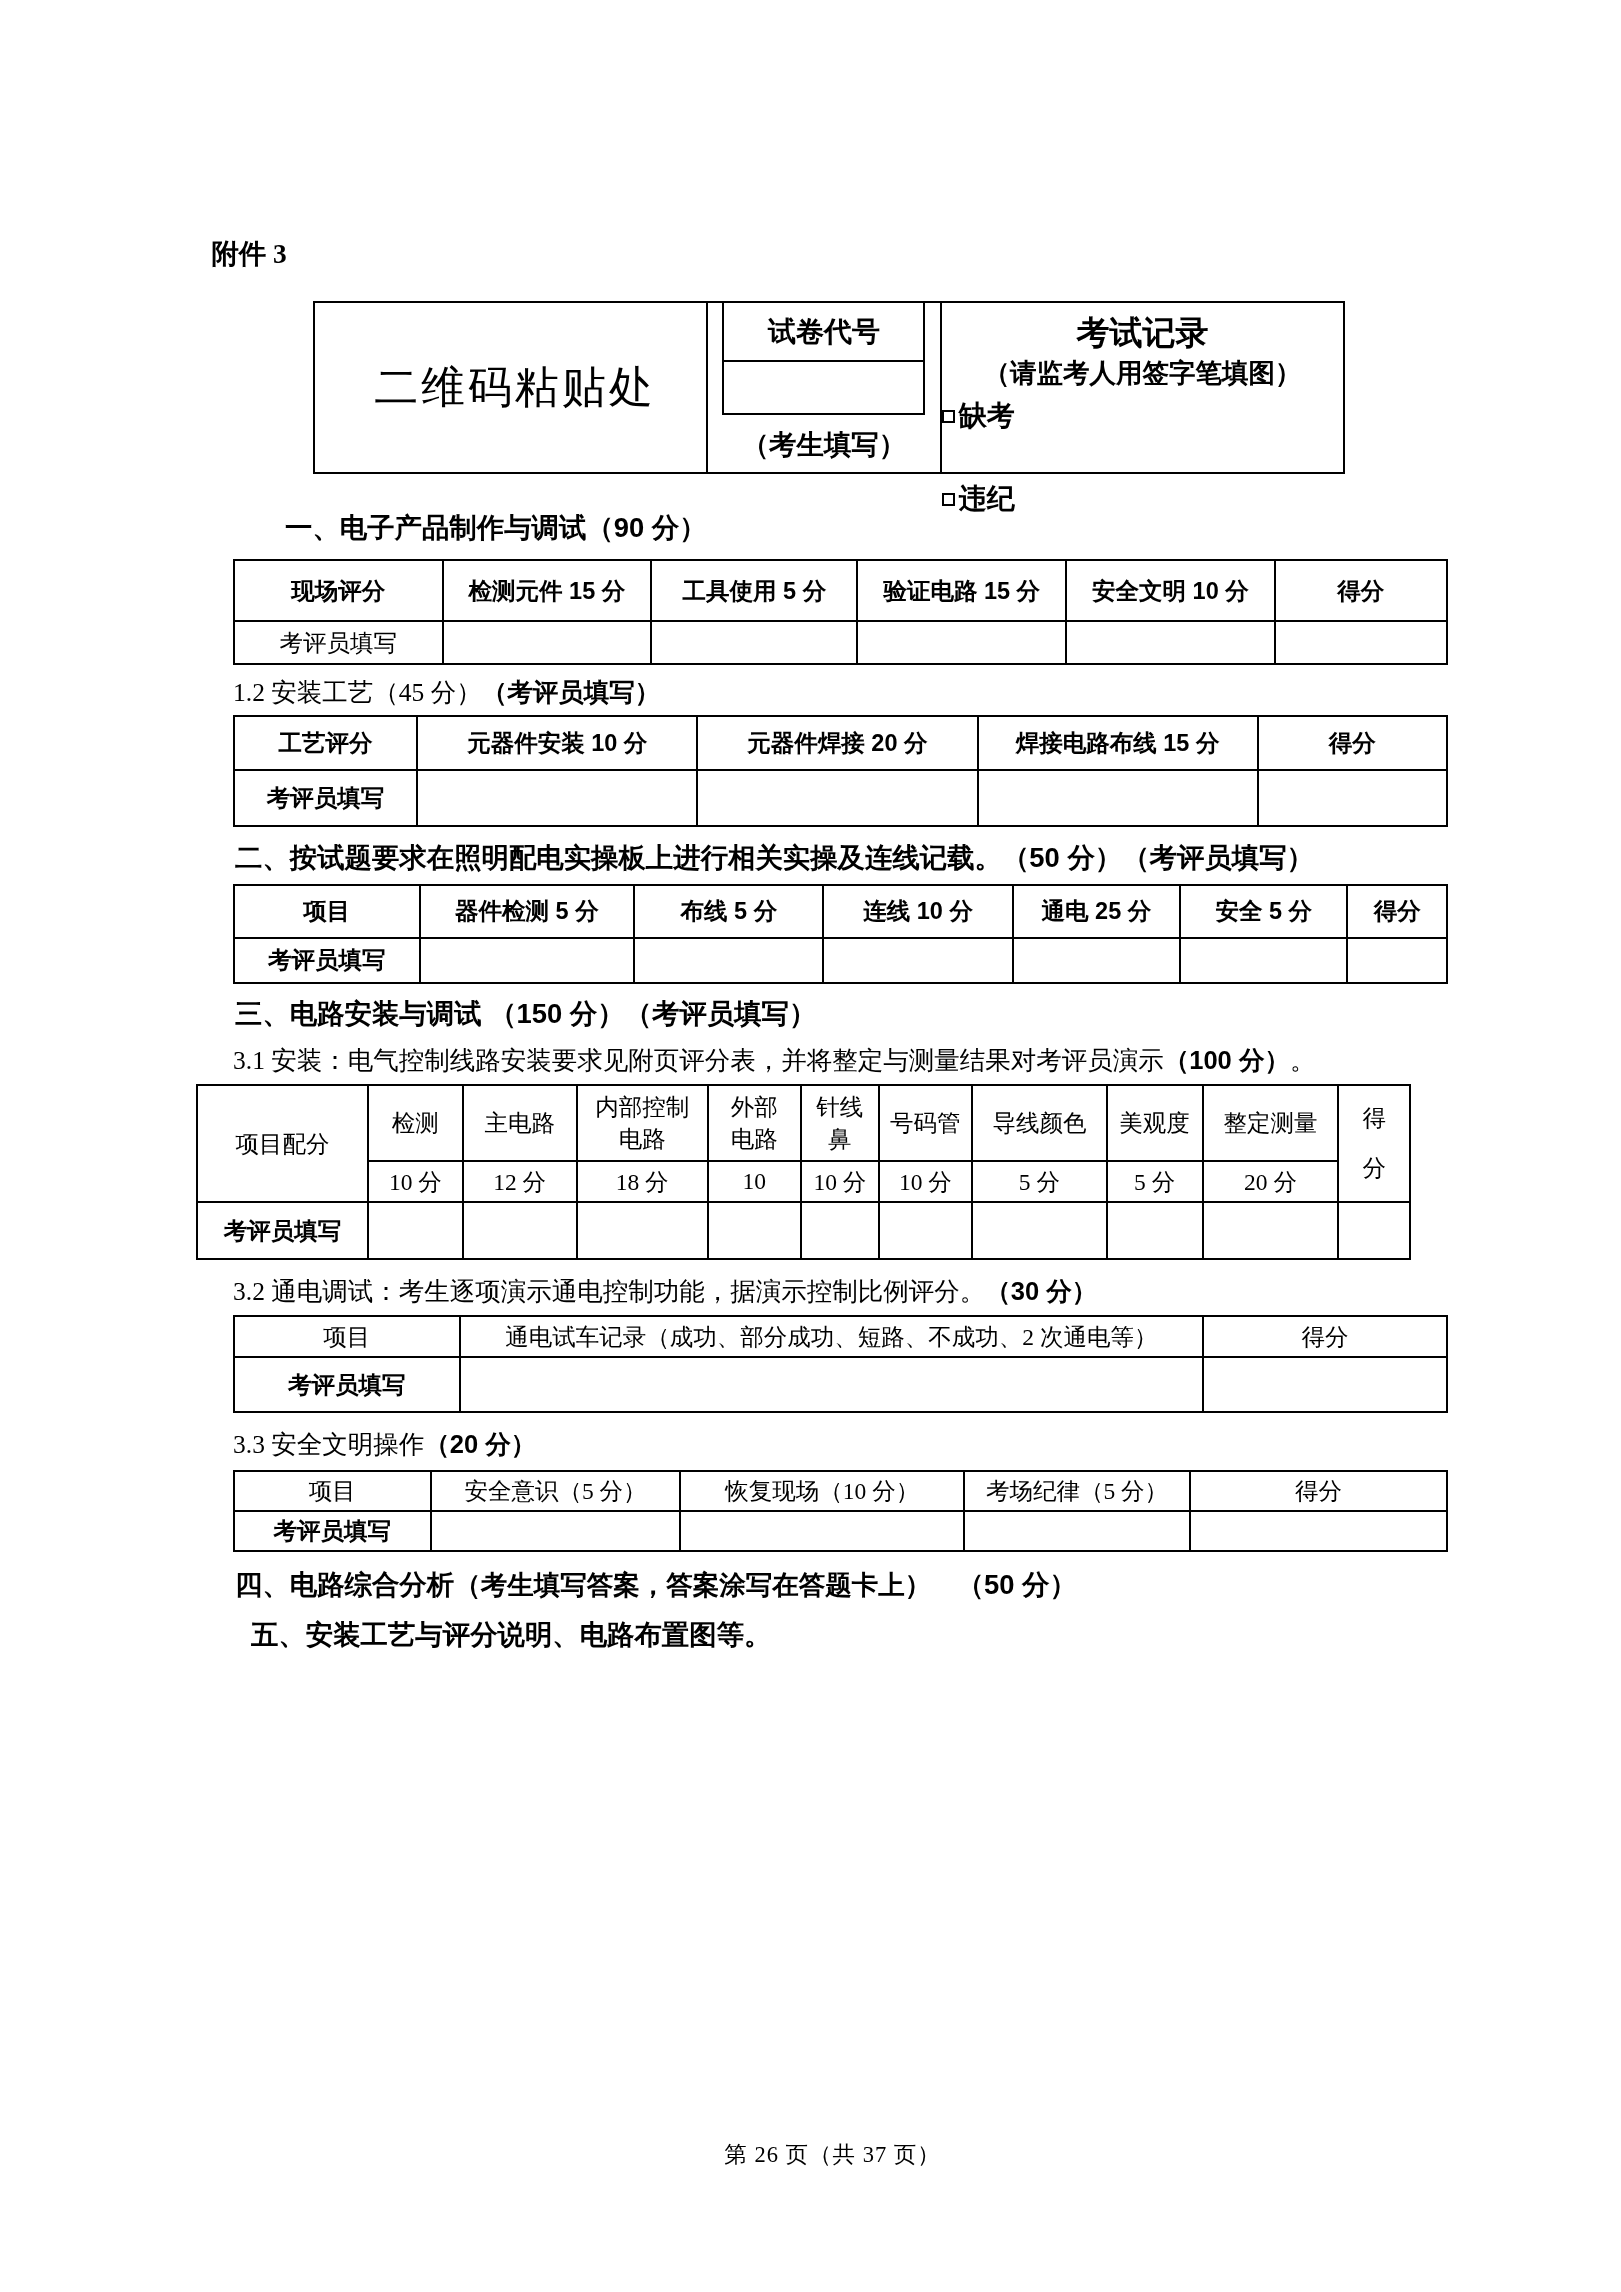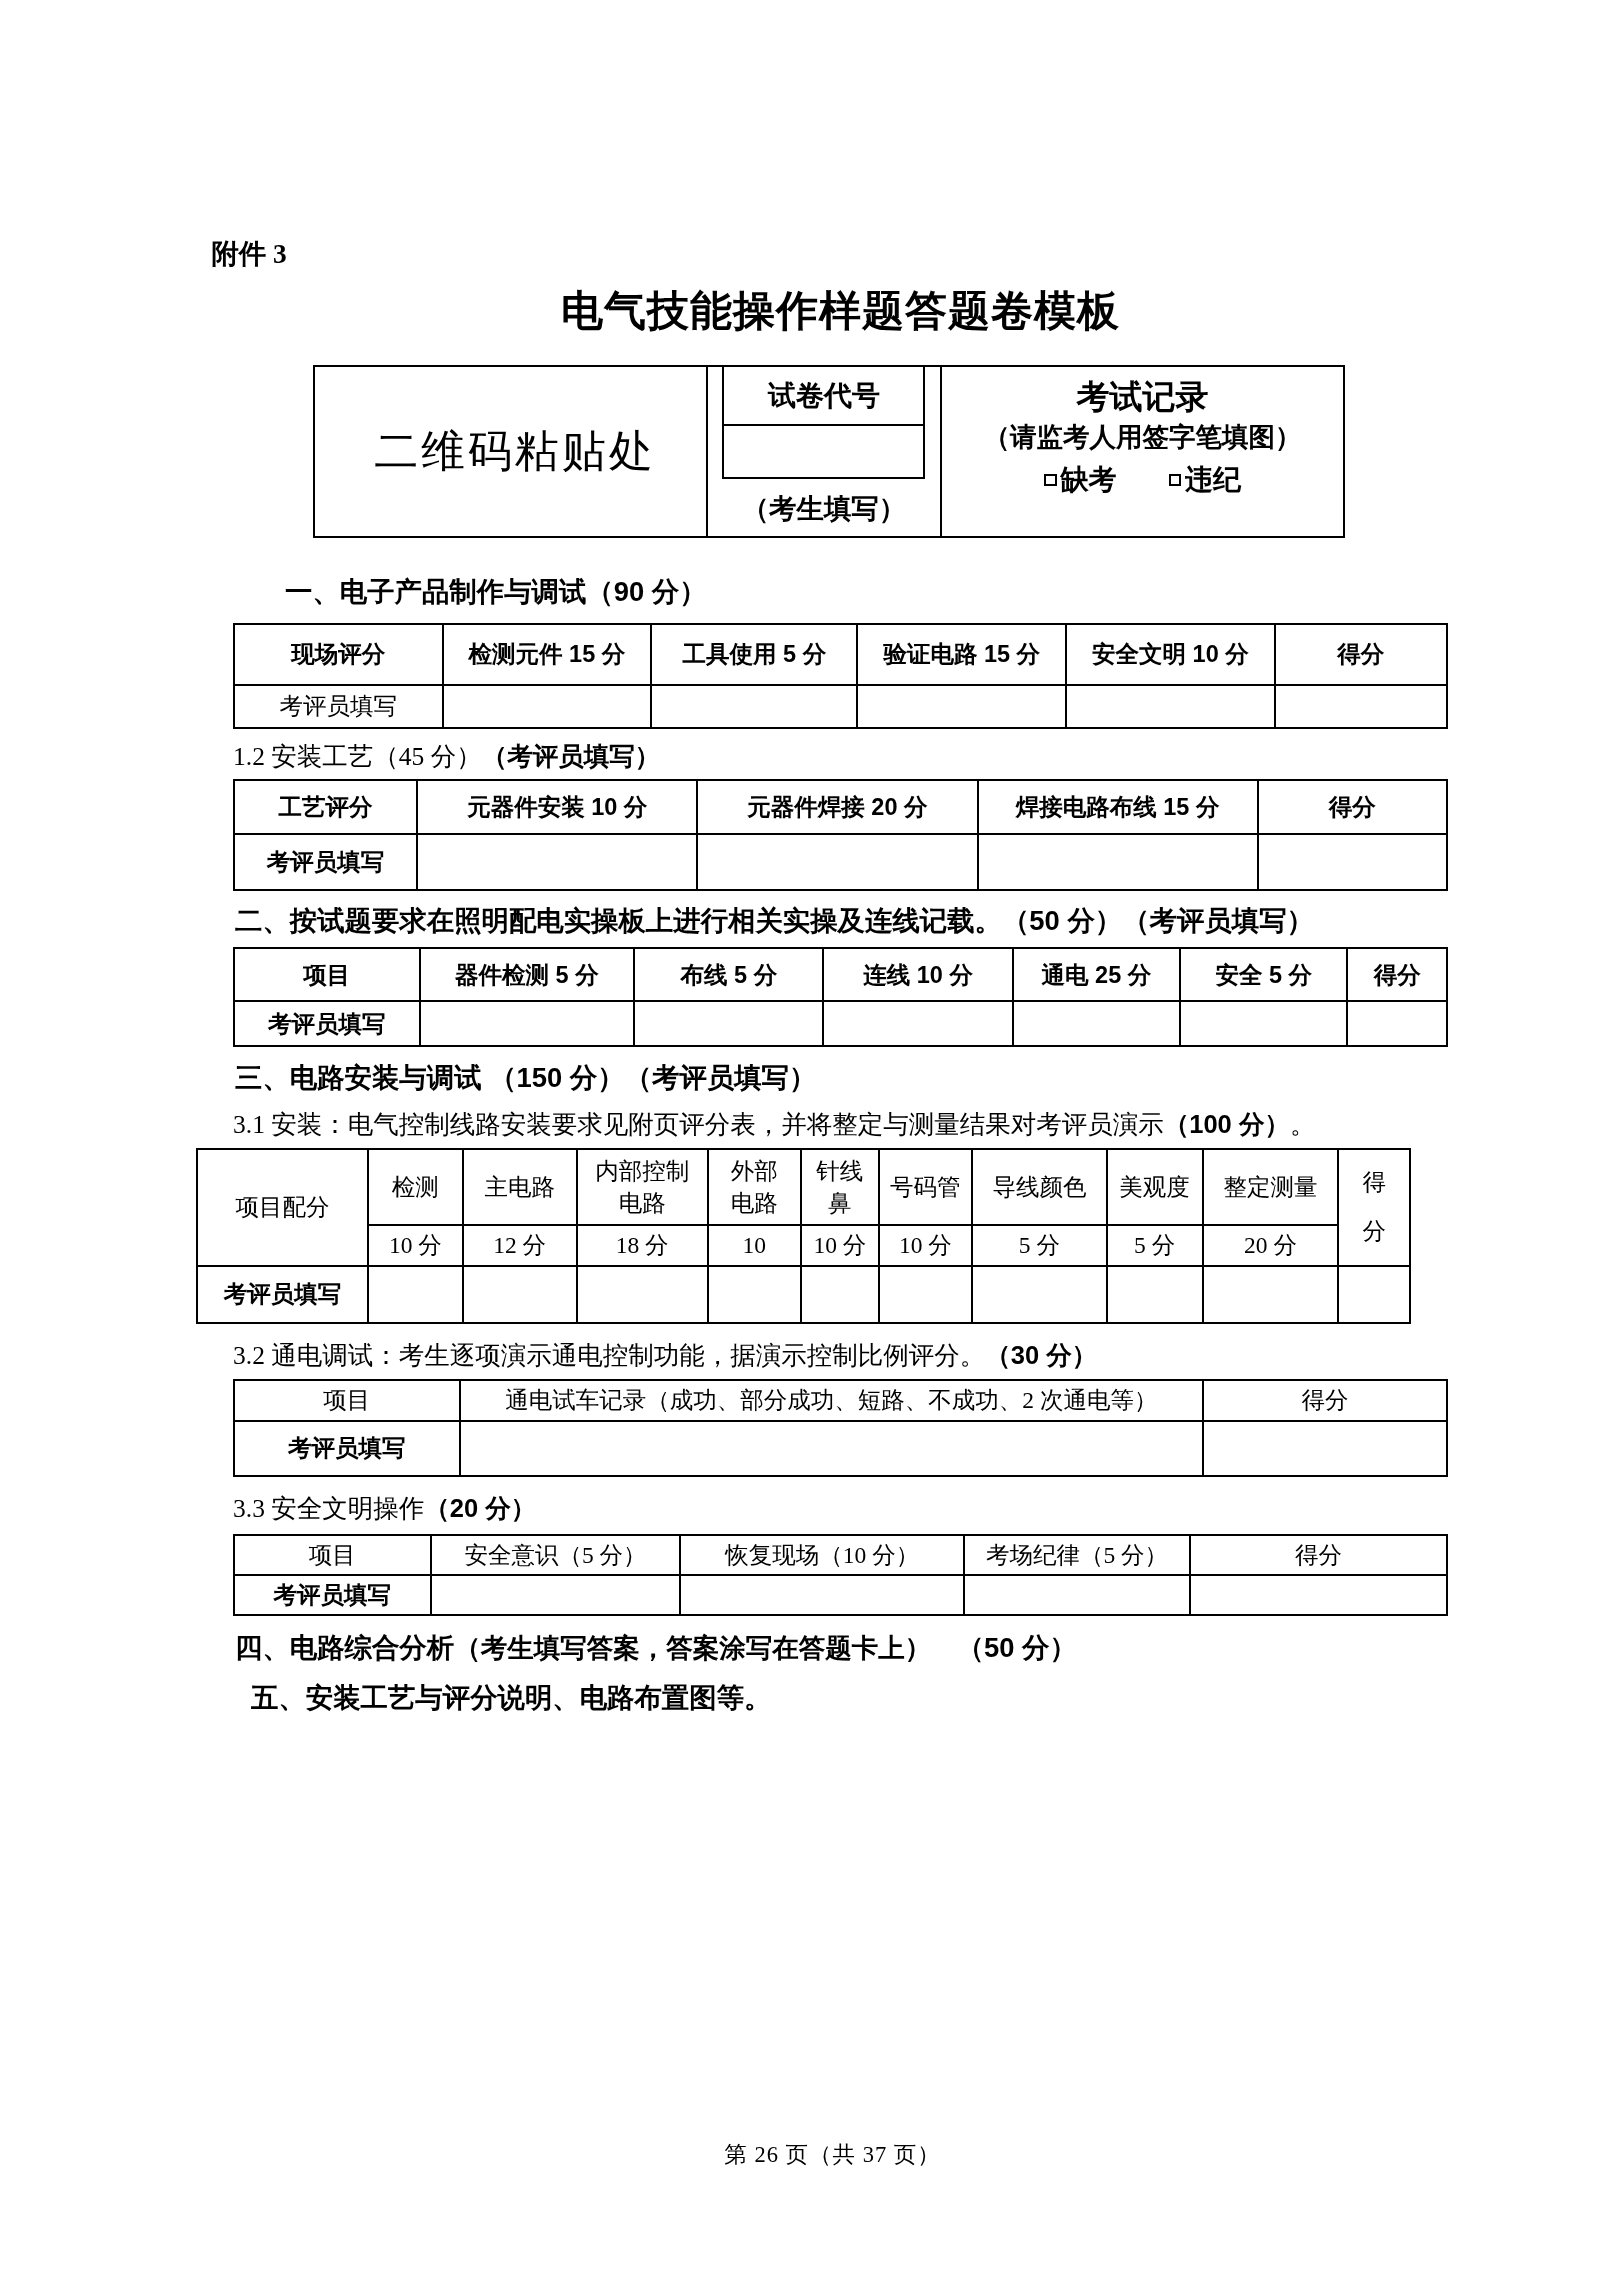--- a/index.html
+++ b/index.html
@@ -56,21 +56,21 @@
     font-weight:bold;font-size:33px;line-height:1.1;
   }
   .record-note{
     margin-top:7.8px;
     font-family:"Liberation Sans","DejaVu Sans",sans-serif;
     font-weight:bold;font-size:26.5px;line-height:1.1;
   }
   .record-checks{
     margin-top:12.7px;display:flex;justify-content:center;gap:52px;
     font-family:"Liberation Sans","DejaVu Sans",sans-serif;
-    font-weight:bold;font-size:28px;line-height:1.1;
+    font-weight:bold;font-size:28px;line-height:1.1;flex-direction:column;
   }
   .check-item{display:flex;align-items:center;}
   .checkbox{
     display:inline-block;width:12.7px;height:12.7px;
     border:2px solid #000;margin-right:3.9px;box-sizing:border-box;
   }
   
   .h-sec{
     font-family:"Liberation Sans","DejaVu Sans",sans-serif;
     font-weight:bold;font-size:27.4px;line-height:1.1;
@@ -140,21 +140,20 @@
   }
 </style>
 </head>
 <body>
 
 <div class="page">
   <div class="content">
 
     <div class="attachment">附件 3</div>
 
-    <div class="doc-title">电气技能操作样题答题卷模板</div>
 
     <div class="header-box">
       <div class="hb-left">二维码粘贴处</div>
       <div class="hb-mid">
         <div class="code-box">
           <div class="code-label">试卷代号</div>
           <div class="code-empty"></div>
         </div>
         <div class="candidate-note">（考生填写）</div>
       </div>

